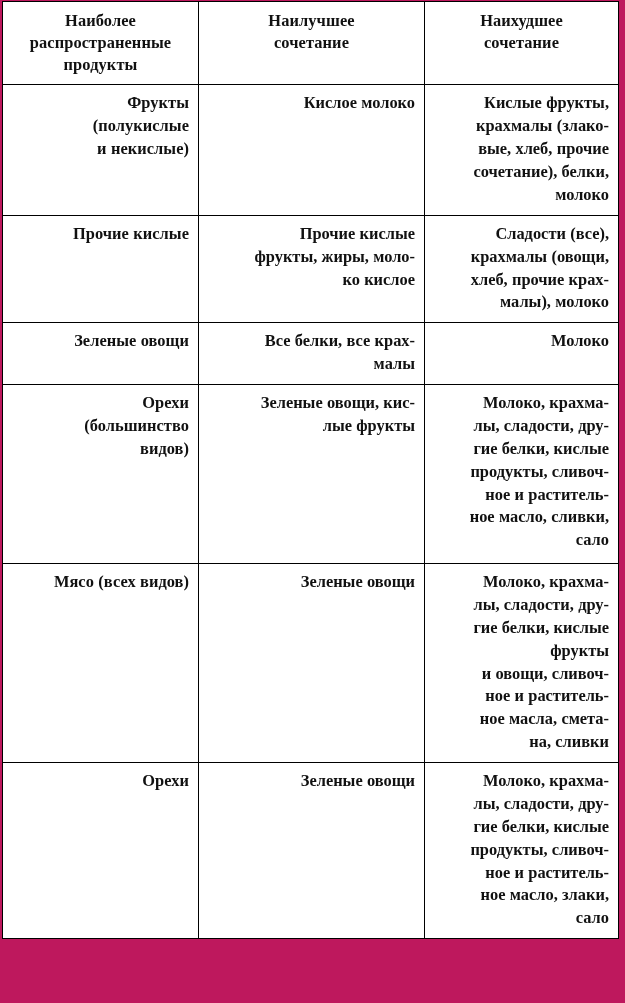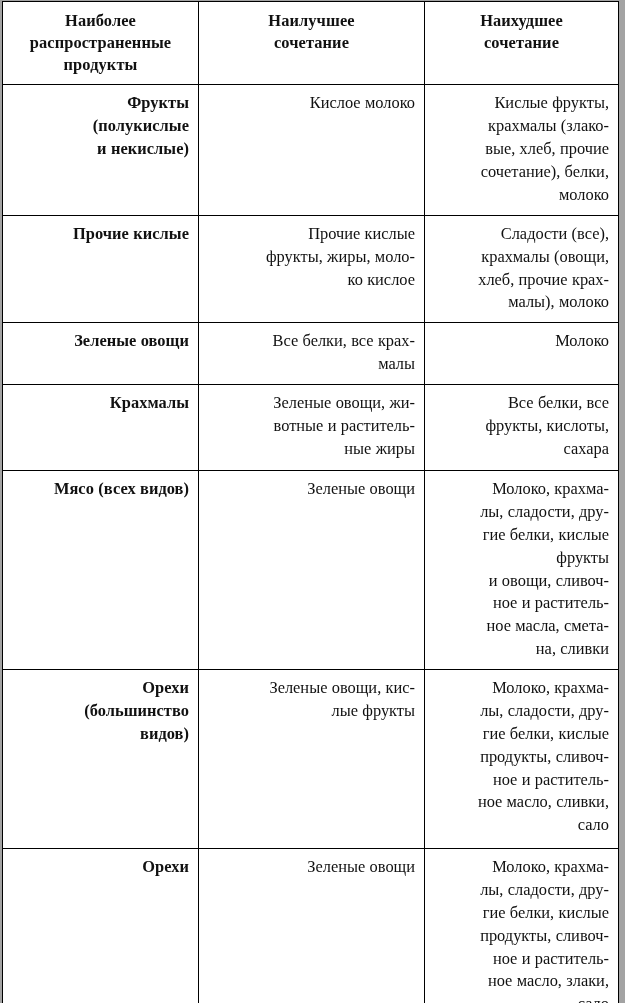--- a/index.html
+++ b/index.html
@@ -12,21 +12,21 @@
     height: 1003px;
     font-family: "Liberation Serif", "DejaVu Serif", serif;
     color: #111111;
     overflow: hidden;
   }
 
   #page {
     position: relative;
     width: 625px;
     height: 1003px;
-    background: #a3a3a3;
+    background: #be185d;
   }
 
   table.combo {
     position: absolute;
     left: 2px;
     top: 1px;
     width: 616px;
     border-collapse: collapse;
     table-layout: fixed;
     background: #ffffff;
@@ -55,21 +55,21 @@
     line-height: 1.33;
     letter-spacing: 0.1px;
   }
 
   table.combo tbody td.food {
     font-weight: bold;
     letter-spacing: 0.05px;
   }
 
   table.combo tbody td.combo-cell {
-    font-weight: normal;
+    font-weight: bold;
   }
 
   
   tr[data-row="0"] th { height: 60px; }
   tr[data-row="1"] td { height: 112px; }
   tr[data-row="2"] td { height: 90px; }
   tr[data-row="3"] td { height: 37px; }
   tr[data-row="4"] td { height: 70px; }
   tr[data-row="5"] td { height: 183px; }
   tr[data-row="6"] td { height: 163px; }
@@ -143,73 +143,58 @@
             <span class="ln">Зеленые овощи</span>
           </td>
         <td class="combo-cell">
             <span class="ln">Все белки, все крах-</span>
             <span class="ln">малы</span>
           </td>
         <td class="combo-cell">
             <span class="ln">Молоко</span>
           </td>
       </tr>
-      <tr data-row="4">
-        <td class="food">
-            <span class="ln">Крахмалы</span>
-          </td>
-        <td class="combo-cell">
-            <span class="ln">Зеленые овощи, жи-</span>
-            <span class="ln">вотные и раститель-</span>
-            <span class="ln">ные жиры</span>
-          </td>
-        <td class="combo-cell">
-            <span class="ln">Все белки, все</span>
-            <span class="ln">фрукты, кислоты,</span>
-            <span class="ln">сахара</span>
+      <tr data-row="6">
+        <td class="food">
+            <span class="ln">Орехи</span>
+            <span class="ln">(большинство</span>
+            <span class="ln">видов)</span>
+          </td>
+        <td class="combo-cell">
+            <span class="ln">Зеленые овощи, кис-</span>
+            <span class="ln">лые фрукты</span>
+          </td>
+        <td class="combo-cell">
+            <span class="ln">Молоко, крахма-</span>
+            <span class="ln">лы, сладости, дру-</span>
+            <span class="ln">гие белки, кислые</span>
+            <span class="ln">продукты, сливоч-</span>
+            <span class="ln">ное и раститель-</span>
+            <span class="ln">ное масло, сливки,</span>
+            <span class="ln">сало</span>
           </td>
       </tr>
       <tr data-row="5">
         <td class="food">
             <span class="ln">Мясо (всех видов)</span>
           </td>
         <td class="combo-cell">
             <span class="ln">Зеленые овощи</span>
           </td>
         <td class="combo-cell">
             <span class="ln">Молоко, крахма-</span>
             <span class="ln">лы, сладости, дру-</span>
             <span class="ln">гие белки, кислые</span>
             <span class="ln">фрукты</span>
             <span class="ln">и овощи, сливоч-</span>
             <span class="ln">ное и раститель-</span>
             <span class="ln">ное масла, смета-</span>
             <span class="ln">на, сливки</span>
           </td>
       </tr>
-      <tr data-row="6">
-        <td class="food">
-            <span class="ln">Орехи</span>
-            <span class="ln">(большинство</span>
-            <span class="ln">видов)</span>
-          </td>
-        <td class="combo-cell">
-            <span class="ln">Зеленые овощи, кис-</span>
-            <span class="ln">лые фрукты</span>
-          </td>
-        <td class="combo-cell">
-            <span class="ln">Молоко, крахма-</span>
-            <span class="ln">лы, сладости, дру-</span>
-            <span class="ln">гие белки, кислые</span>
-            <span class="ln">продукты, сливоч-</span>
-            <span class="ln">ное и раститель-</span>
-            <span class="ln">ное масло, сливки,</span>
-            <span class="ln">сало</span>
-          </td>
-      </tr>
       <tr data-row="7">
         <td class="food">
             <span class="ln">Орехи</span>
           </td>
         <td class="combo-cell">
             <span class="ln">Зеленые овощи</span>
           </td>
         <td class="combo-cell">
             <span class="ln">Молоко, крахма-</span>
             <span class="ln">лы, сладости, дру-</span>

